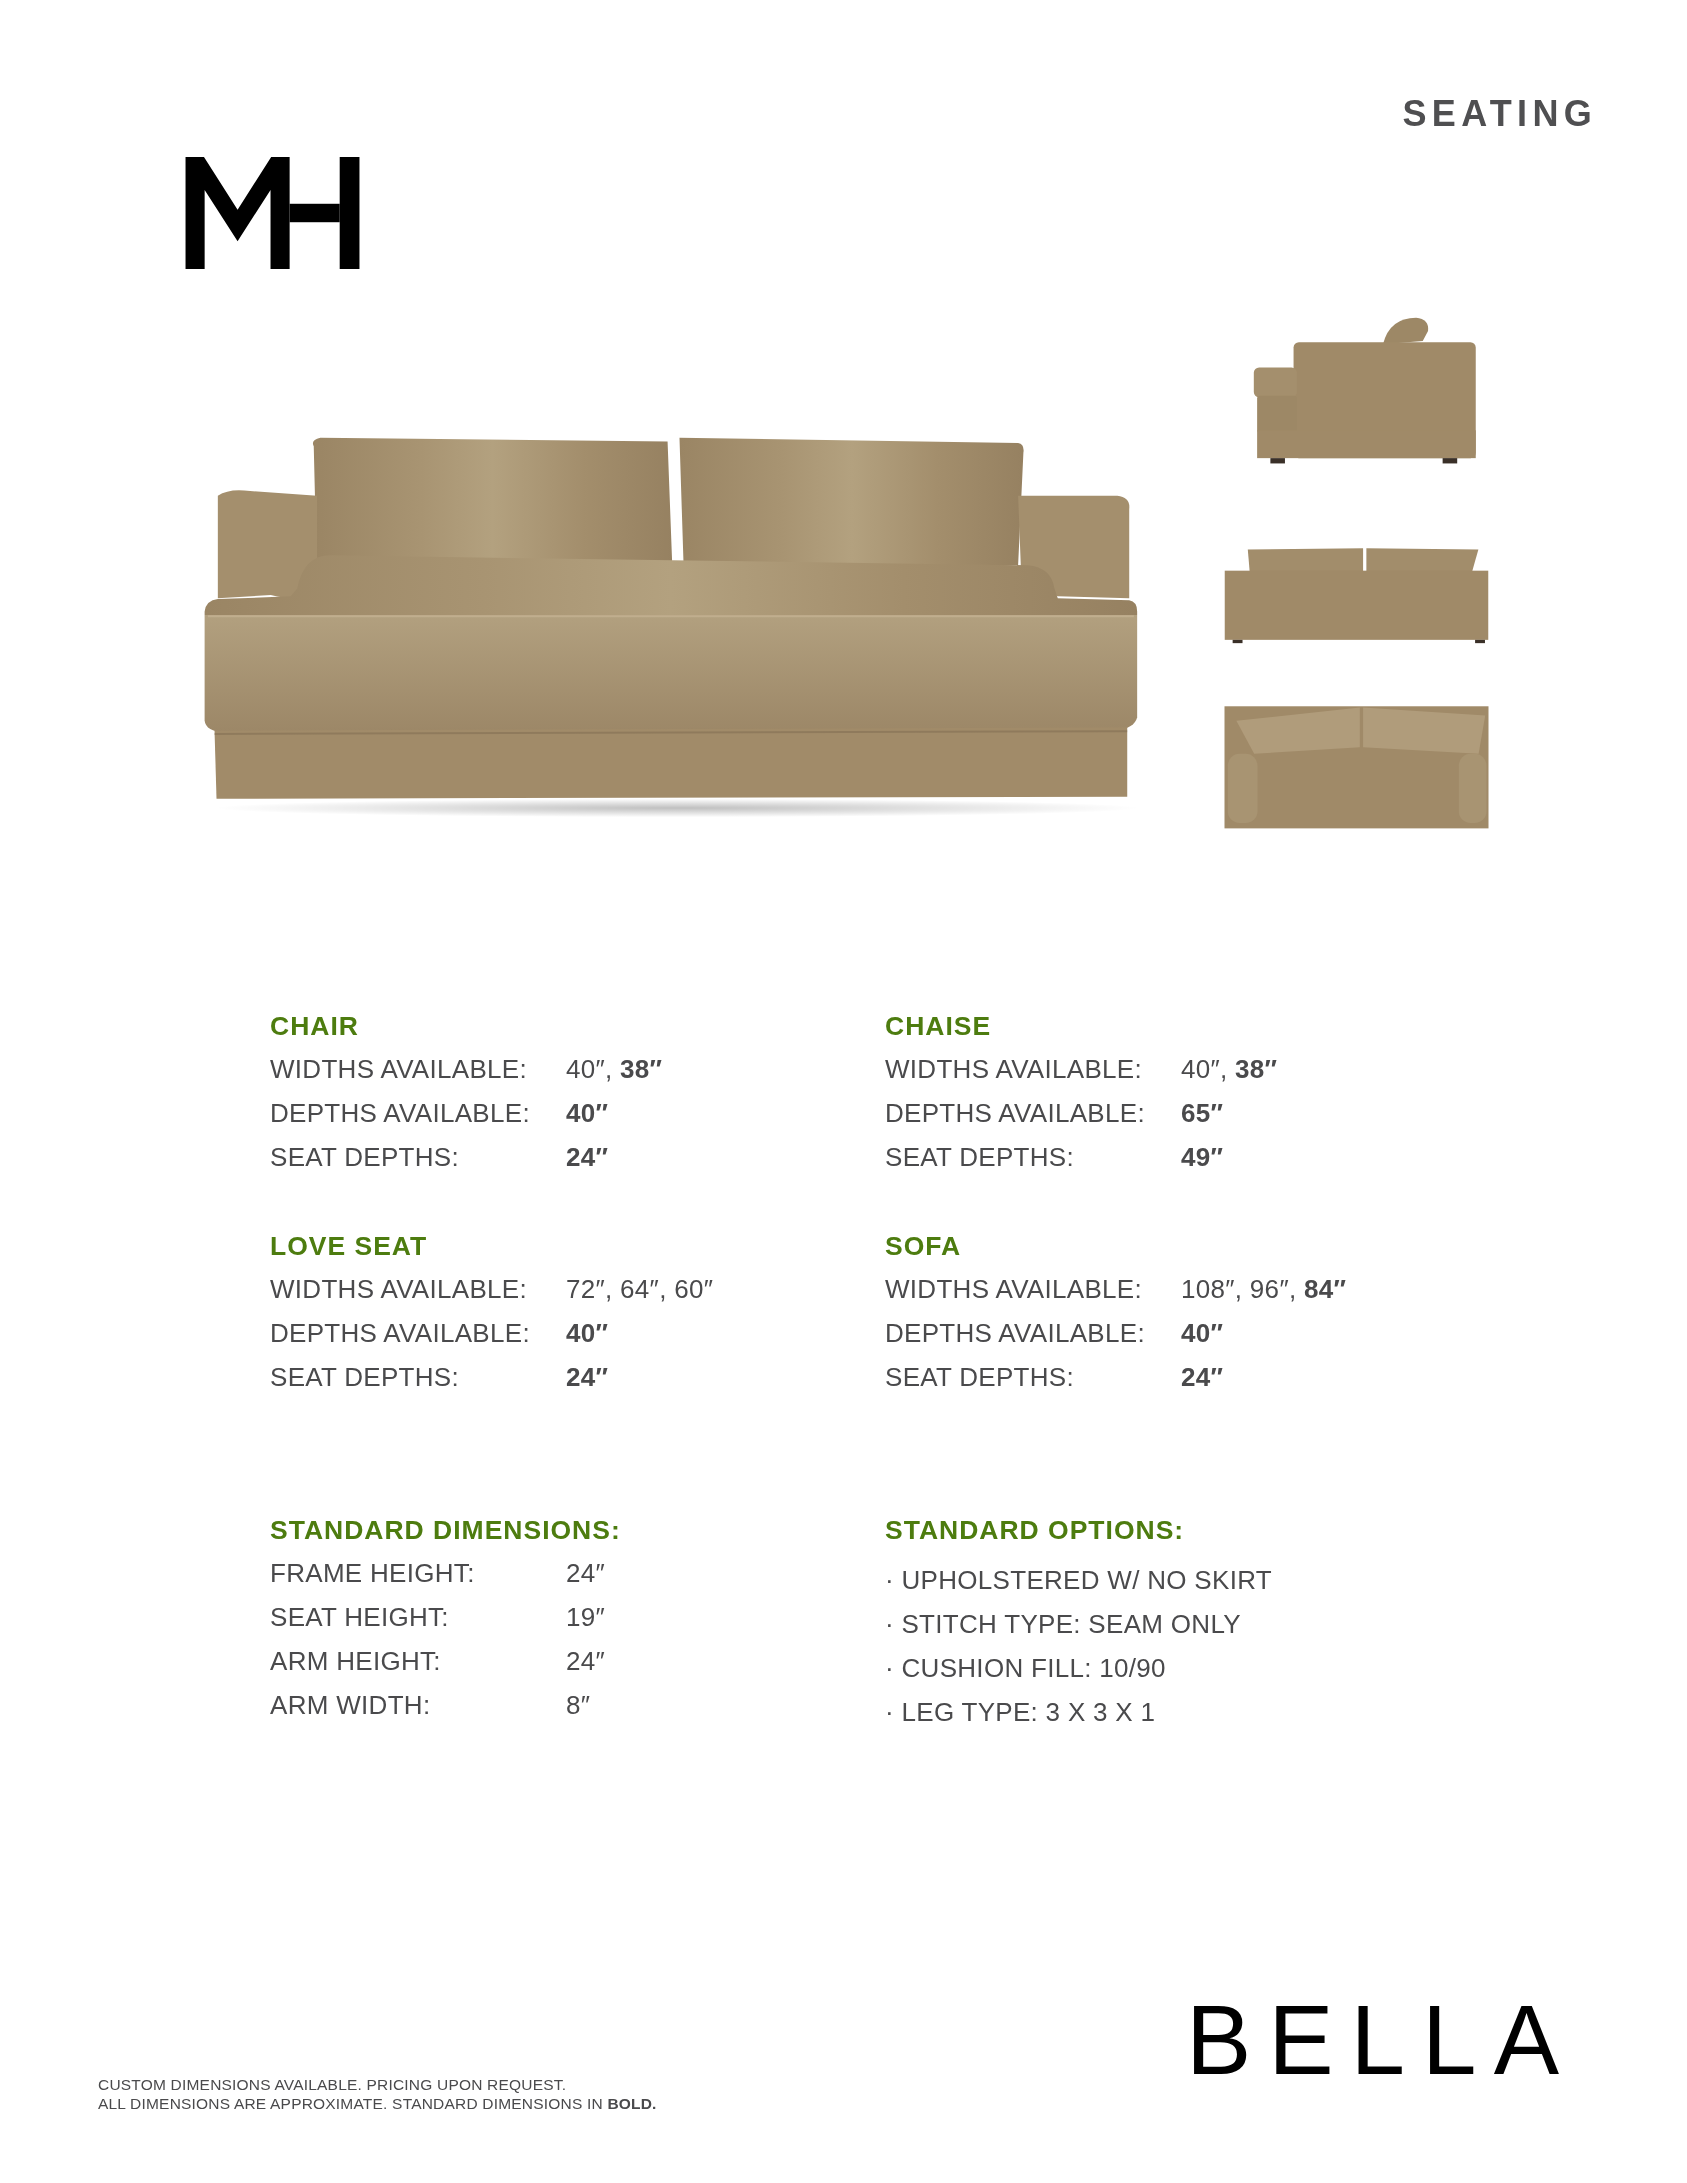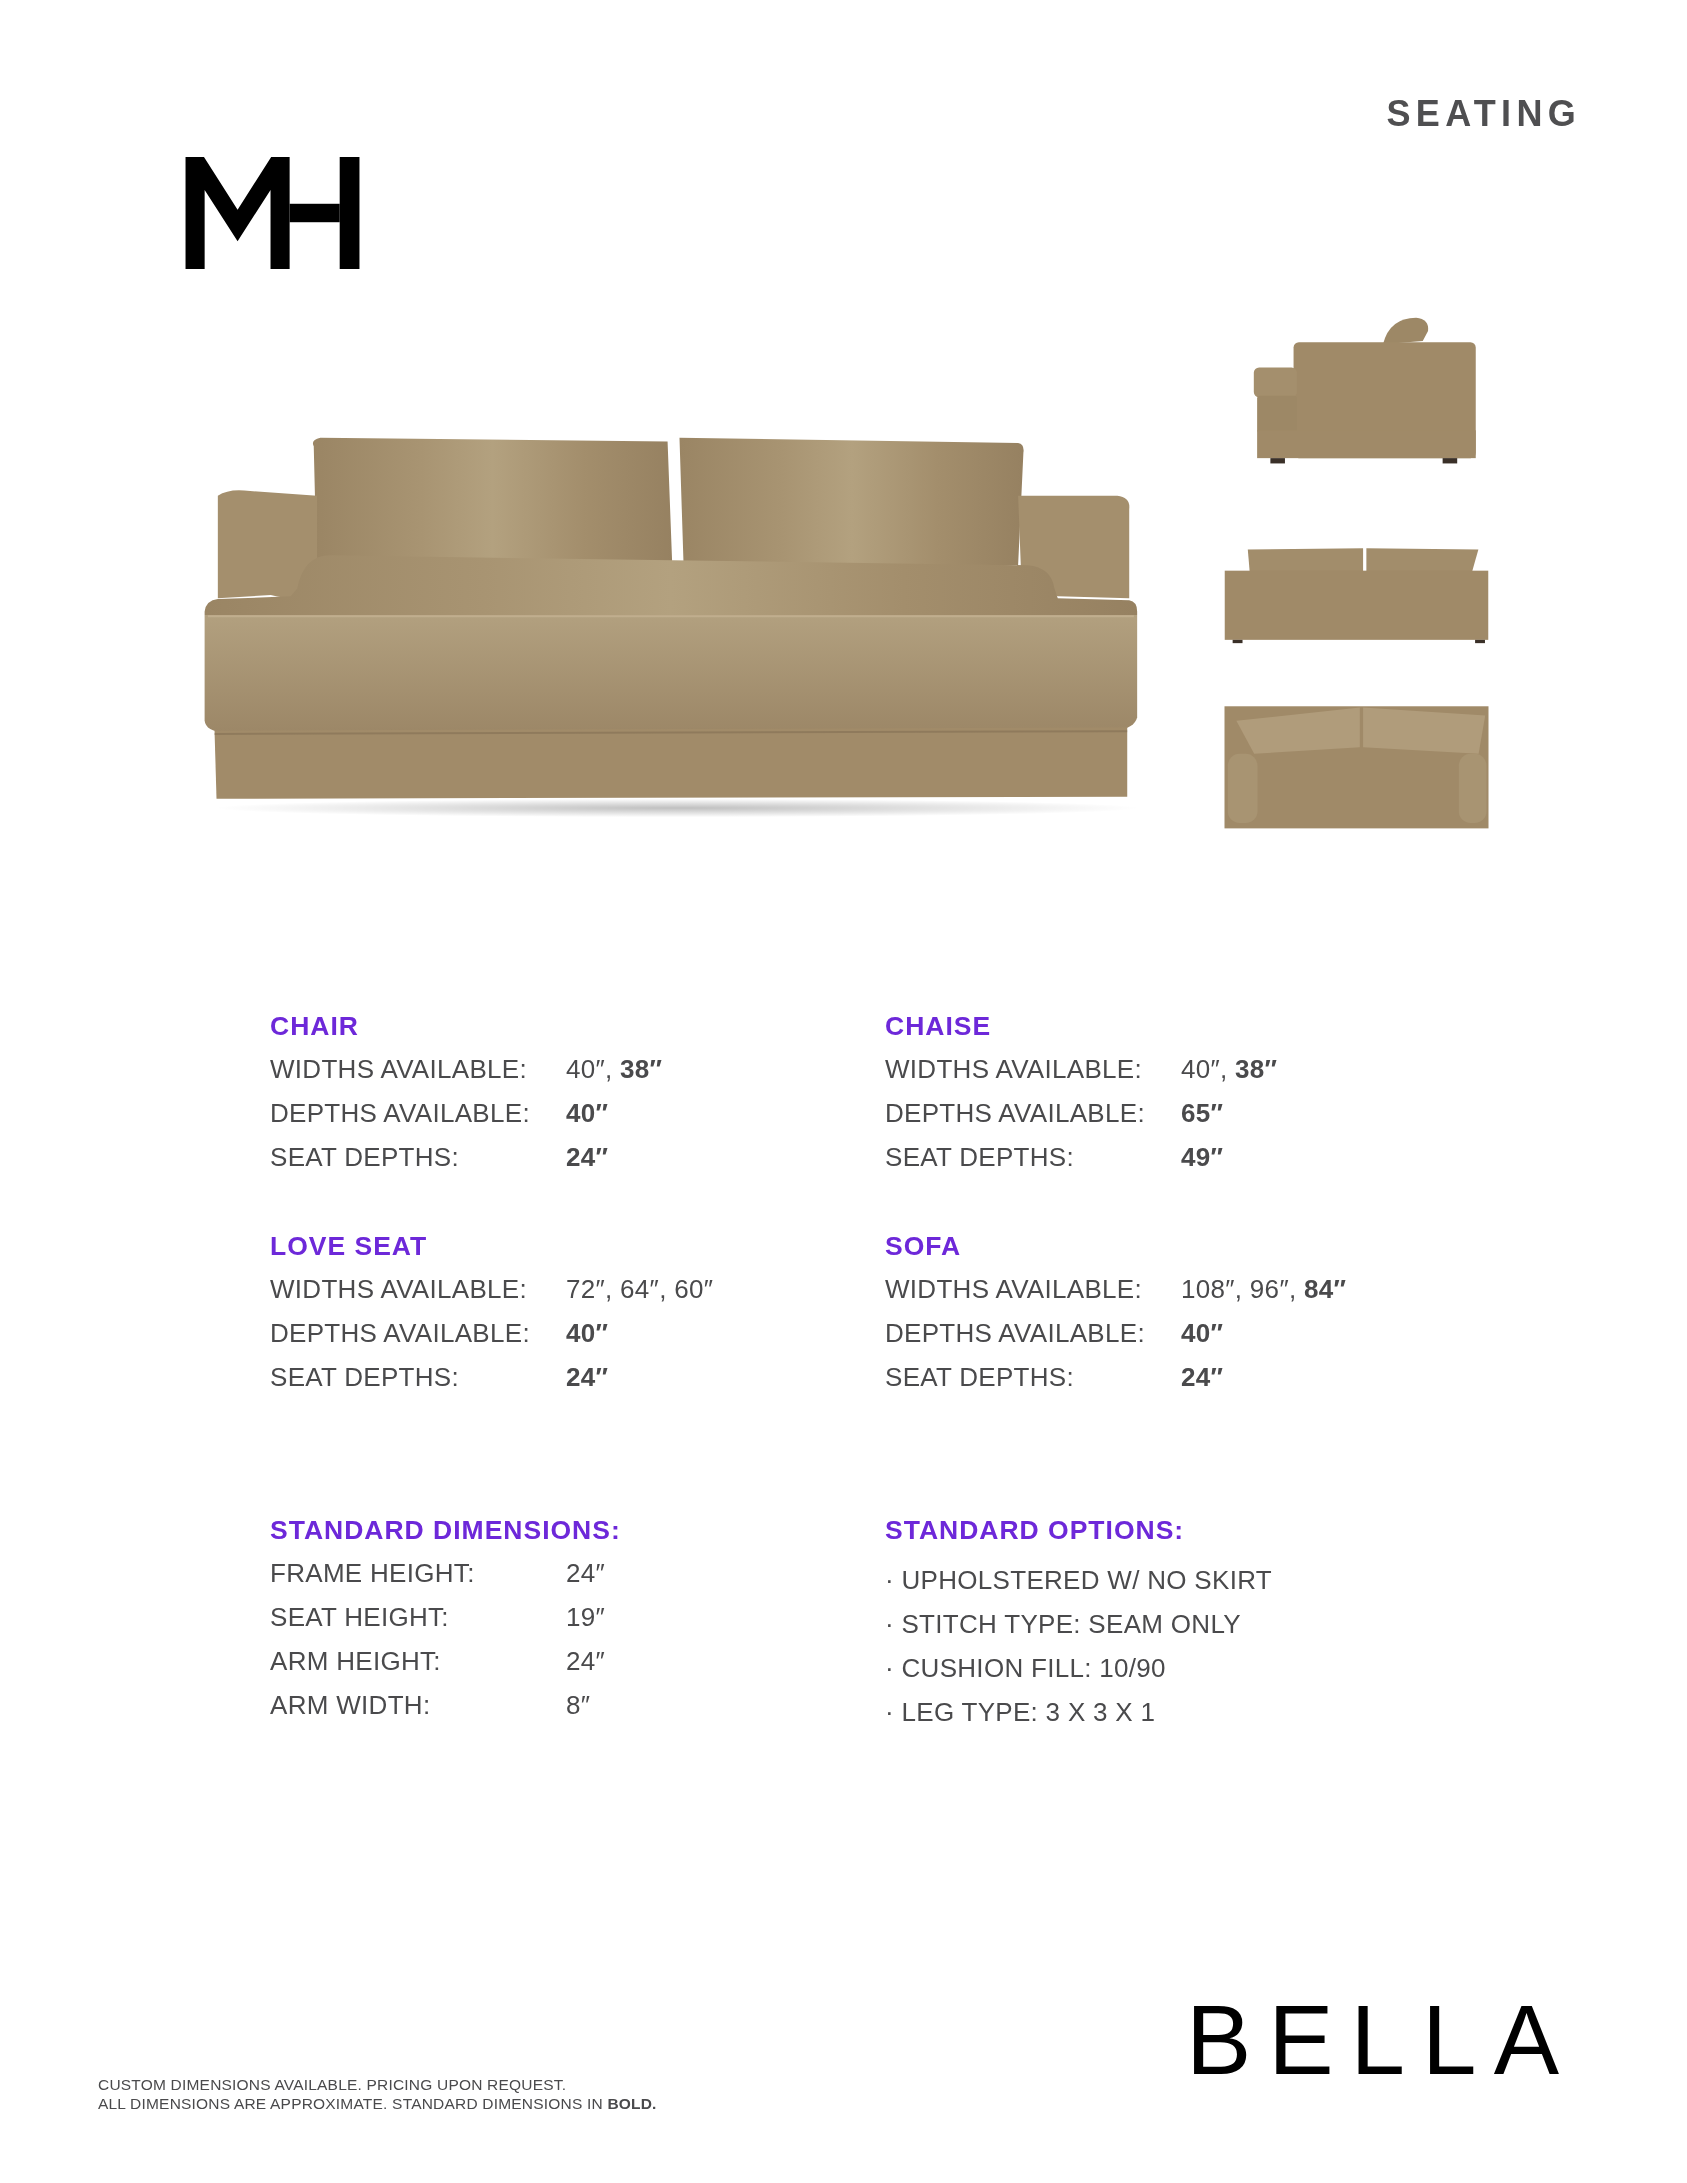--- a/index.html
+++ b/index.html
@@ -1,32 +1,32 @@
 <!DOCTYPE html>
 <html style="font-size:10.6px"><head>
 <meta charset="utf-8">
 <style>
   html, body { margin: 0; padding: 0; background: #ffffff; }
   body { width: 1687px; height: 2183px; position: relative; overflow: hidden;
          font-family: "Liberation Sans", "DejaVu Sans", sans-serif; color: #4a4a4c; }
 
-  .category { position: absolute; top: 93px; right: 106px; font-size: 36px; font-weight: 700;
+  .category { position: absolute; top: 93px; right: 90px; font-size: 36px; font-weight: 700;
               letter-spacing: 5.3px; color: #4f4f51; }
 
   .logo-mh { position: absolute; left: 185px; top: 157px; width: 175px; height: 112px; }
 
   
   .hero { position: absolute; left: 198px; top: 423px; width: 959px; height: 397px; }
   .thumb { position: absolute; left: 1224px; width: 265px; }
   .thumb1 { top: 311px; height: 179px; }
   .thumb2 { top: 543px; height: 112px; }
   .thumb3 { top: 701px; height: 132px; }
 
   .spec { position: absolute; font-size: 26px; color: #4a4a4c; }
-  .spec .head { font-weight: 700; font-size: 26.5px; letter-spacing: 1px; color: #6d28d9;
+  .spec .head { font-weight: 700; font-size: 26.5px; letter-spacing: 1px; color: #4d7c0f;
                 margin-bottom: 12px; }
   .spec .row { display: flex; height: 44px; align-items: flex-start; letter-spacing: 0.3px; }
   .spec .label { width: 296px; }
   .spec .val b { font-weight: 700; }
   .col-left { left: 270px; }
   .col-right { left: 885px; }
 
   .opt { height: 44px; display: flex; align-items: center; letter-spacing: 0.3px; }
 
   .footnote { position: absolute; left: 98px; top: 2075px; font-size: 15.5px; line-height: 19px;

